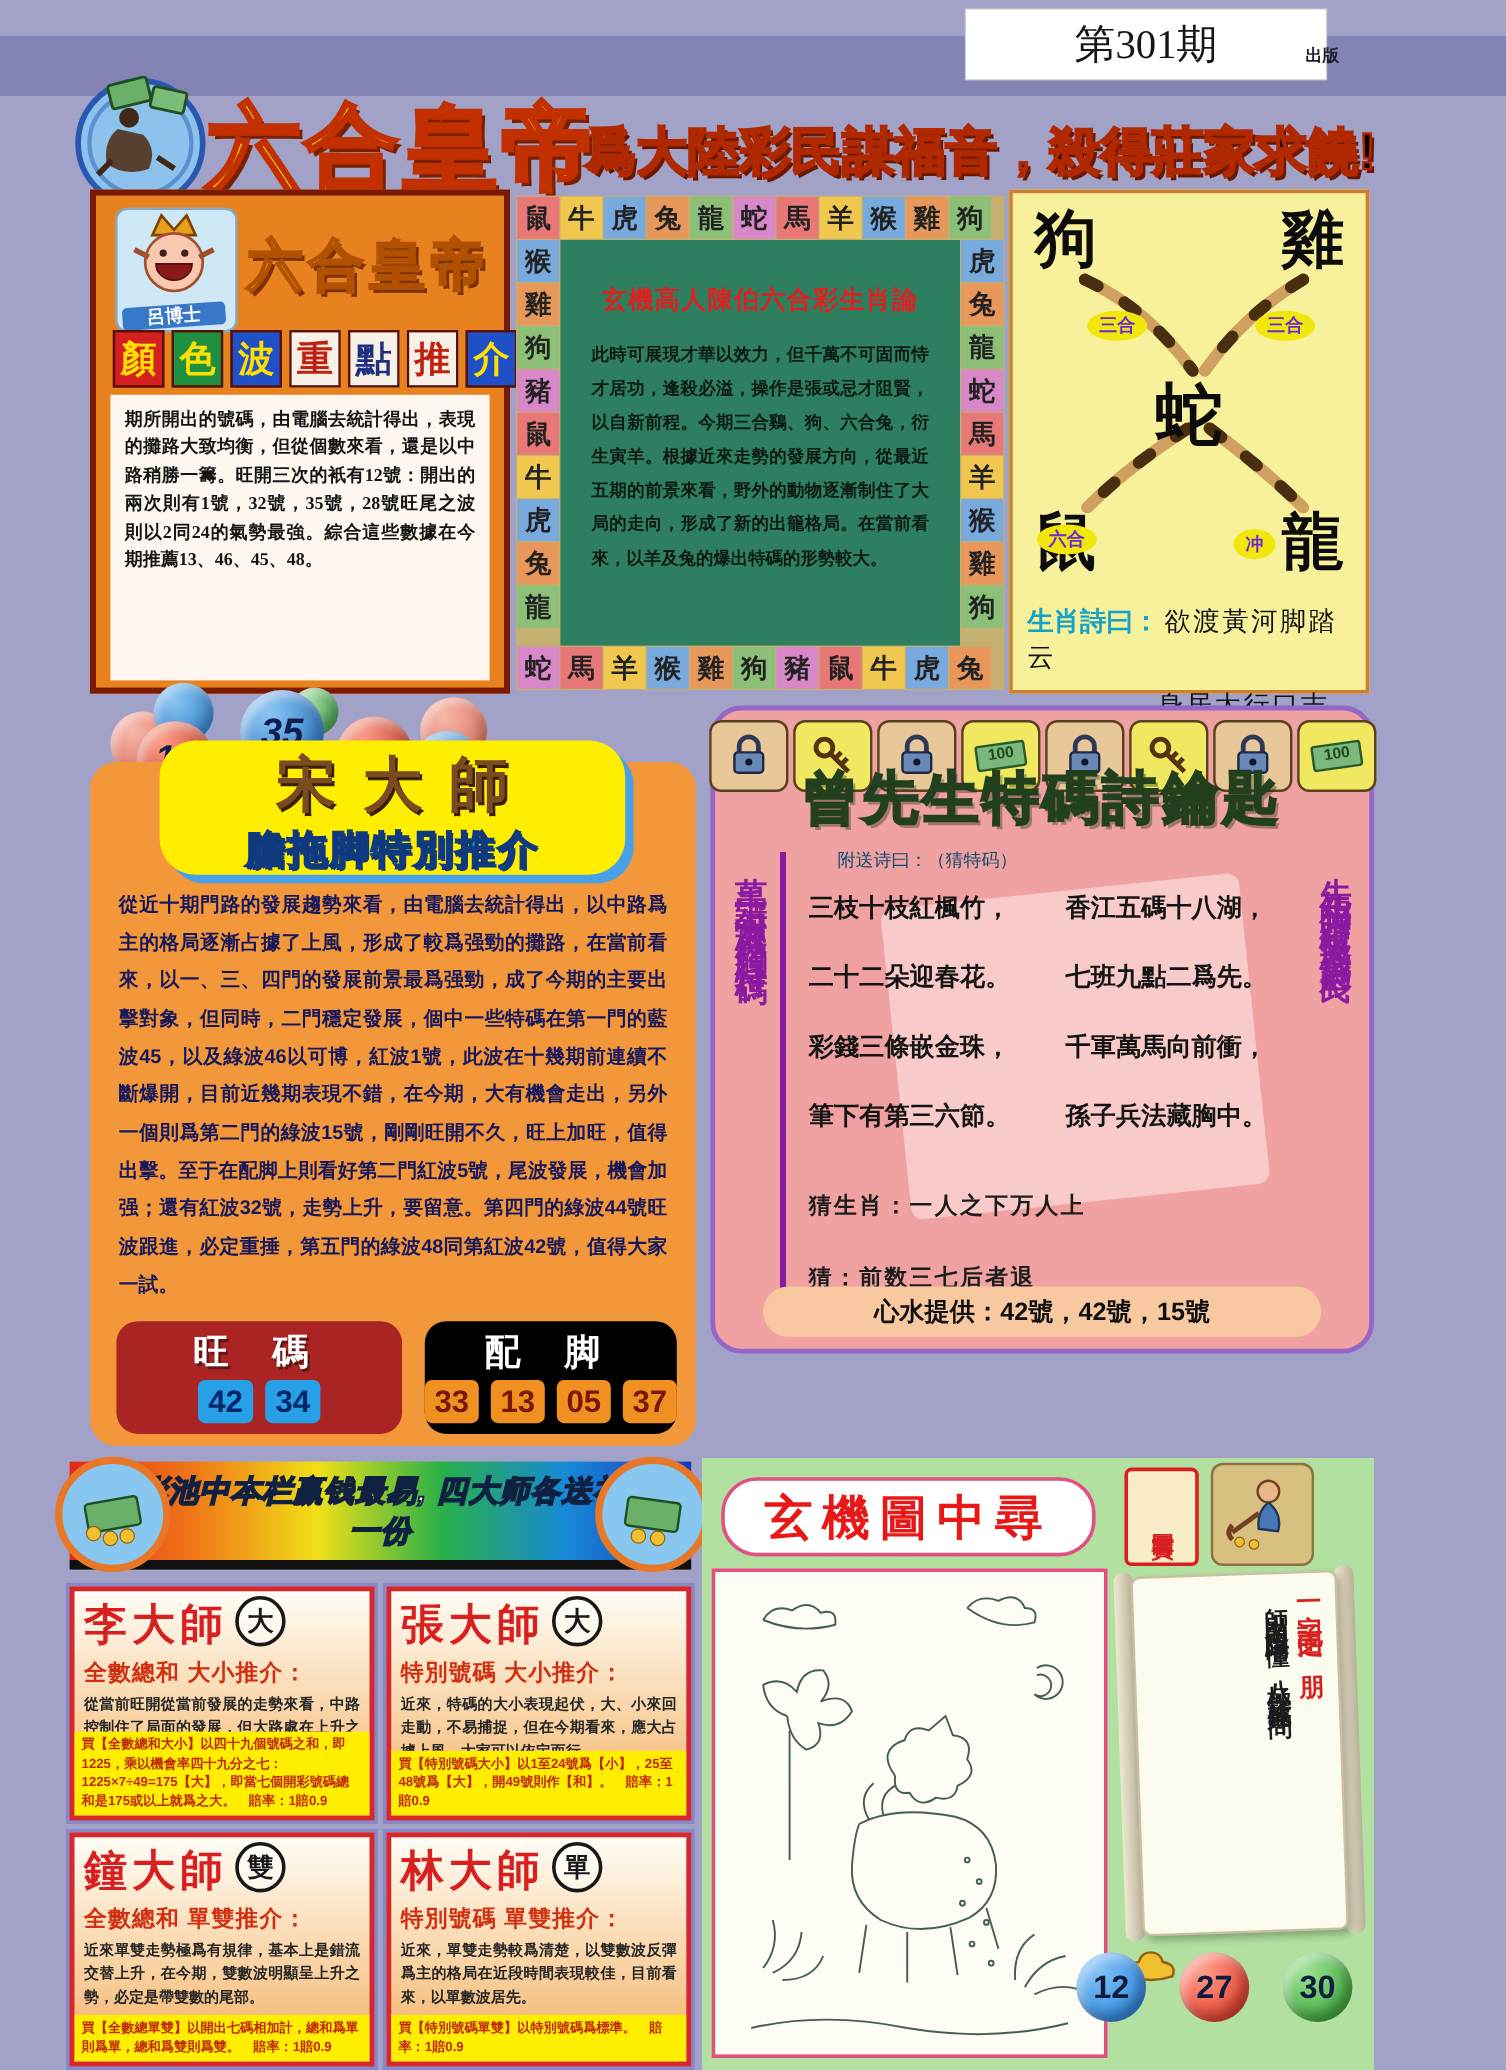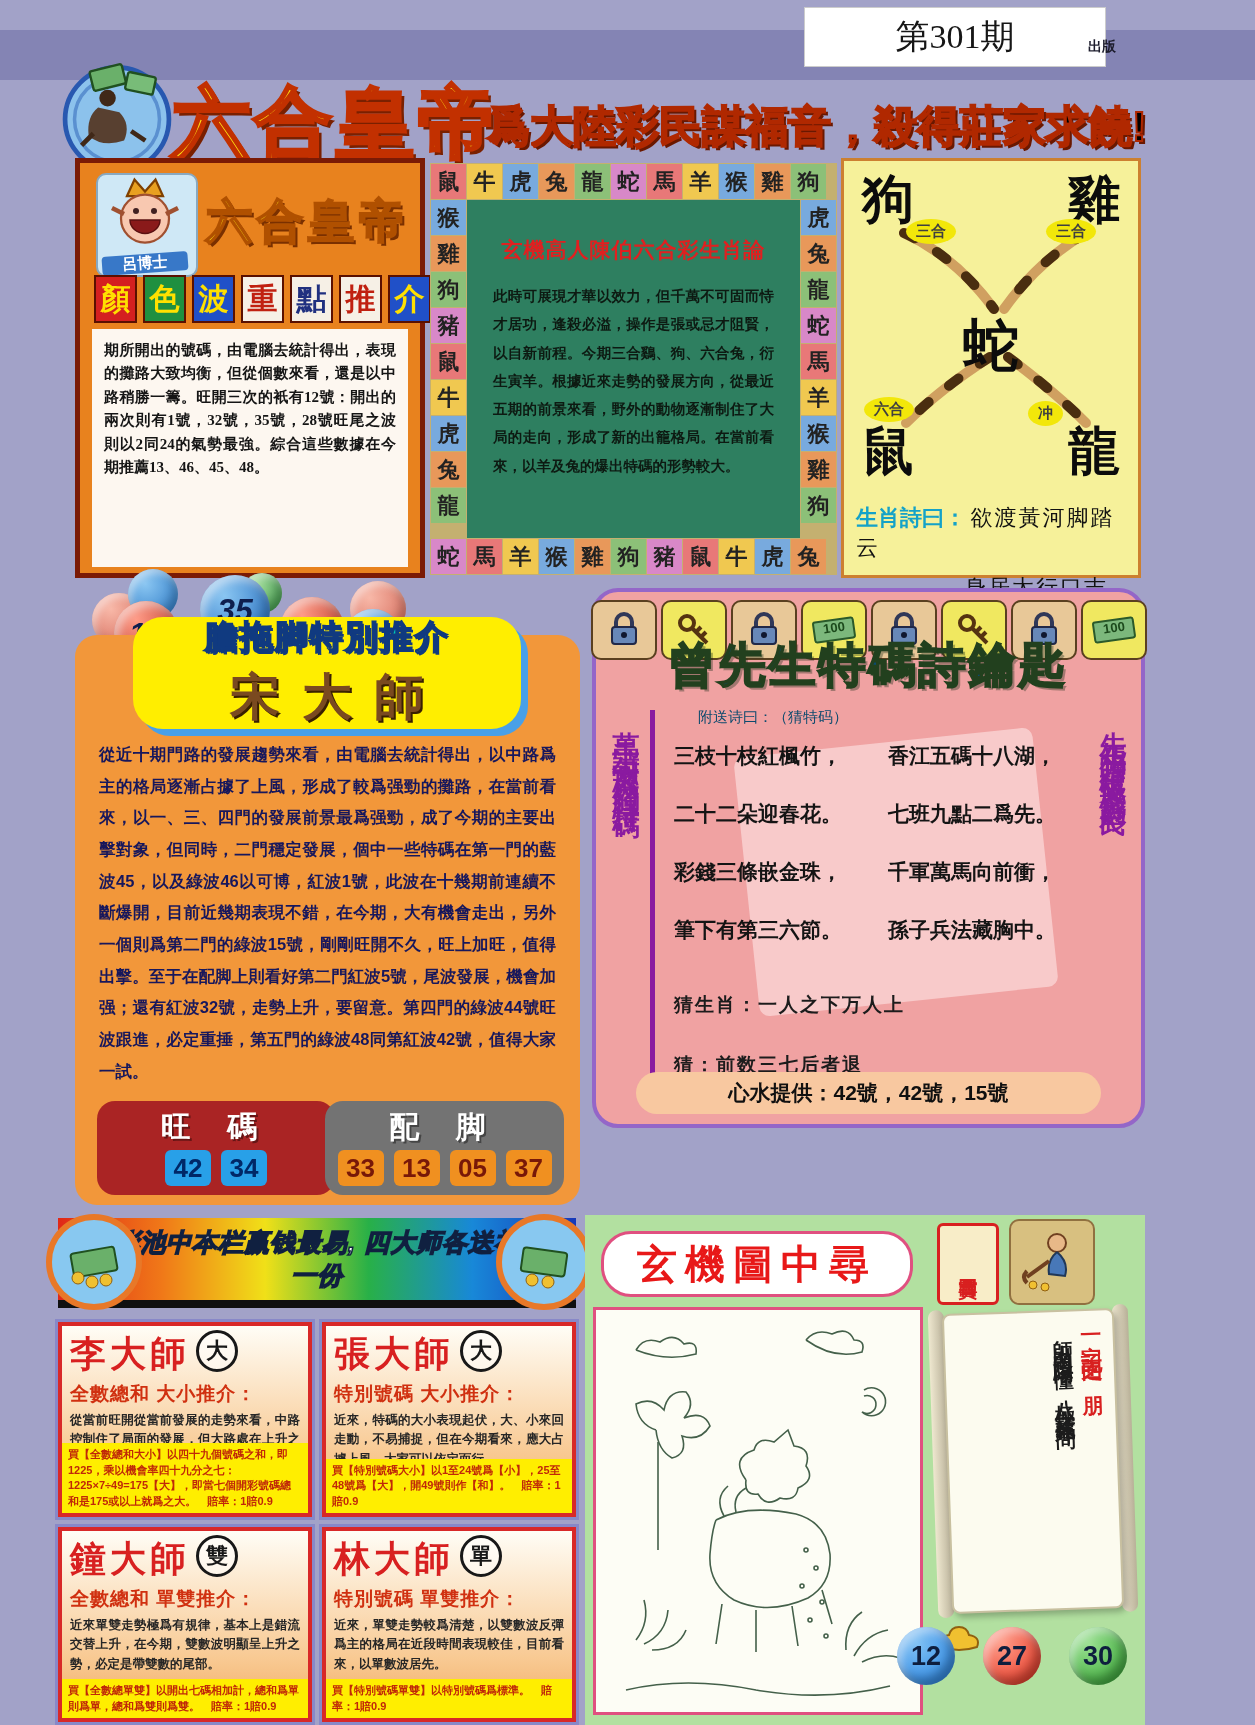--- a/index.html
+++ b/index.html
@@ -61,41 +61,41 @@
   #zodiac-body{margin-top:18px;font-size:14.5px;line-height:1.95;color:#0d1a12;font-weight:600;
      text-align:justify;font-family:"Liberation Serif",serif;}
   
   #trio-panel{position:absolute;left:841px;top:158px;width:300px;height:420px;background:#f6f19a;
      border:3px solid #cc8030;box-sizing:border-box;}
   .corner{position:absolute;font-size:52px;font-weight:bold;color:#0c0c0c;
      font-family:"Liberation Serif",serif;}
   #trio-center{position:absolute;left:50%;top:148px;transform:translateX(-50%);font-size:56px;
      font-weight:bold;color:#0c0c0c;font-family:"Liberation Serif",serif;}
   .oval{position:absolute;background:#f2e70a;border-radius:50%;padding:3px 10px;font-size:15px;
-     font-weight:900;color:#404040;}
+     font-weight:900;color:#6d28d9;margin-top:40px;}
   #trio-svg{position:absolute;left:0;top:0;}
   #trio-poem{position:absolute;left:12px;top:342px;width:274px;}
   #poem-label{color:#14a2c8;font-size:22px;font-weight:900;display:inline;}
   .poem-line{font-family:"Liberation Serif",serif;font-size:22px;color:#111;display:inline;
      letter-spacing:2px;}
   #poem-line2{display:block;margin-left:108px;margin-top:10px;}
   
   #song-panel{position:absolute;left:75px;top:635px;width:505px;height:570px;background:#f2973a;
      border-radius:22px;}
   #song-header{position:absolute;left:58px;top:-18px;width:388px;height:112px;background:#ffee00;
      border-radius:30px;box-shadow:7px 7px 0 #48a0e8;text-align:center;}
   #song-title{font-size:50px;font-weight:900;color:#7a4a20;letter-spacing:22px;
      text-shadow:2px 2px 0 #3a2000;margin-top:4px;margin-left:22px;}
   #song-subtitle{font-size:33px;font-weight:900;color:#00c8b4;-webkit-text-stroke:1.5px #103a80;
      text-shadow:2px 2px 0 #103a80;letter-spacing:2px;margin-top:-2px;}
   #song-body{position:absolute;left:24px;top:104px;width:457px;font-size:16.5px;line-height:1.92;
      color:#17175c;font-weight:600;text-align:justify;}
   #hot-box{position:absolute;left:22px;bottom:10px;width:238px;height:94px;background:#aa2424;
      border-radius:18px;text-align:center;}
-  #leg-box{position:absolute;right:16px;bottom:10px;width:239px;height:94px;background:#737373;
+  #leg-box{position:absolute;right:16px;bottom:10px;width:210px;height:94px;background:#000000;
      border-radius:18px;text-align:center;}
   .box-label{font-size:30px;font-weight:900;color:#fff;letter-spacing:14px;margin-top:6px;
      text-shadow:2px 2px 0 rgba(0,0,0,.4);}
   .chip-row{display:flex;justify-content:center;gap:10px;margin-top:2px;}
   .chip{width:46px;height:36px;border-radius:6px;display:flex;align-items:center;justify-content:center;
      font-size:26px;font-weight:900;}
   .chip.blue{background:#28a0e8;color:#002868;}
   .chip.orange{background:#f09020;color:#781808;}
   
   #zeng-panel{position:absolute;left:592px;top:588px;width:553px;height:540px;background:#f0a2a2;
@@ -323,22 +323,22 @@
   <div class="oval" style="left:184px;top:240px;">冲</div>
   <div id="trio-poem">
     <span id="poem-label">生肖詩曰：</span>
     <span class="poem-line">欲渡黃河脚踏云</span>
     <span class="poem-line" id="poem-line2">身居太行口吉霧</span>
   </div>
 </div>
 
 <div id="song-panel">
   <div id="song-header">
+    <div id="song-title">宋大師</div>
     <div id="song-subtitle">膽拖脚特別推介</div>
-    <div id="song-title">宋大師</div>
   </div>
   <div id="song-body">從近十期門路的發展趨勢來看，由電腦去統計得出，以中路爲主的格局逐漸占據了上風，形成了較爲强勁的攤路，在當前看來，以一、三、四門的發展前景最爲强勁，成了今期的主要出擊對象，但同時，二門穩定發展，個中一些特碼在第一門的藍波45，以及綠波46以可博，紅波1號，此波在十幾期前連續不斷爆開，目前近幾期表現不錯，在今期，大有機會走出，另外一個則爲第二門的綠波15號，剛剛旺開不久，旺上加旺，值得出擊。至于在配脚上則看好第二門紅波5號，尾波發展，機會加强；還有紅波32號，走勢上升，要留意。第四門的綠波44號旺波跟進，必定重捶，第五門的綠波48同第紅波42號，值得大家一試。</div>
   <div id="hot-box">
     <div class="box-label">旺 碼</div>
     <div class="chip-row">
       <div class="chip blue">42</div>
       <div class="chip blue">34</div>
     </div>
   </div>
   <div id="leg-box">

